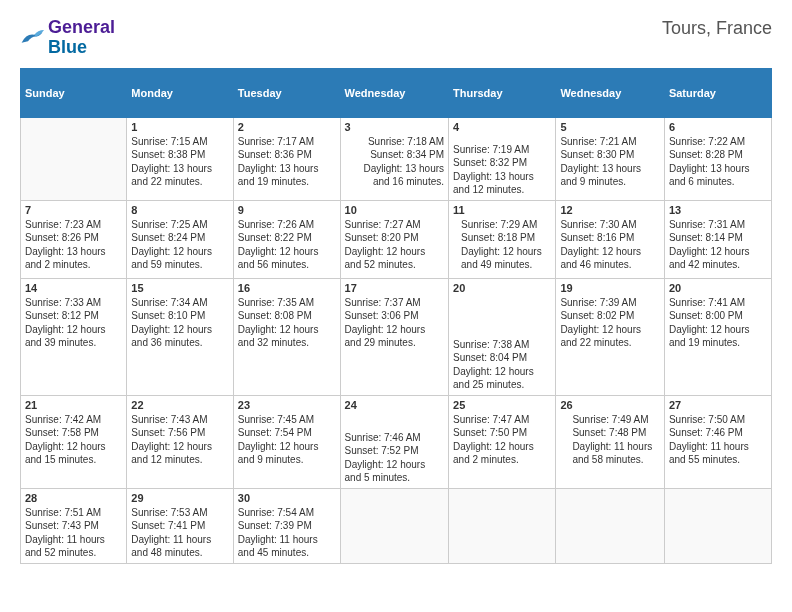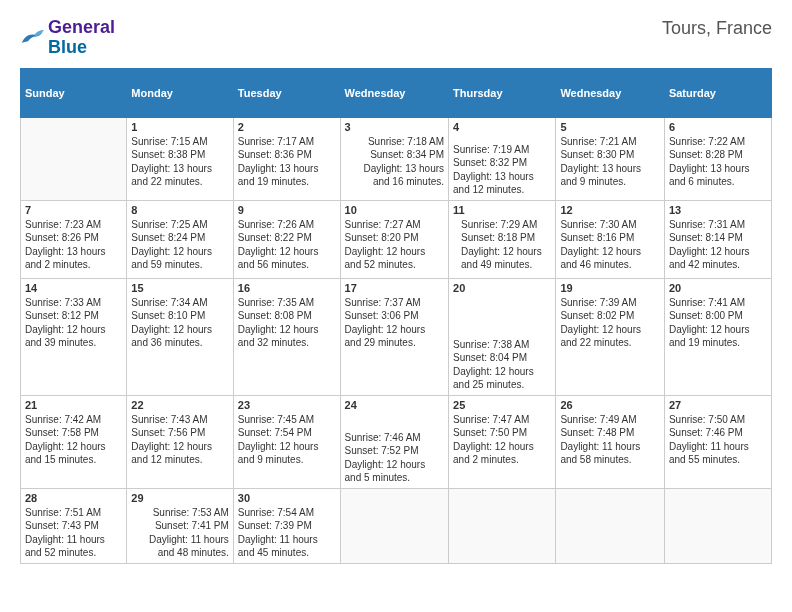--- a/index.html
+++ b/index.html
@@ -307,21 +307,21 @@
           </td>
           <td>
             <span class="day-number">25</span>
             <div class="day-info" style="white-space: pre-line;">Sunrise: 7:47 AM
 Sunset: 7:50 PM
 Daylight: 12 hours
 and 2 minutes.</div>
           </td>
           <td>
             <span class="day-number">26</span>
-            <div class="day-info" style="white-space: pre-line;">Sunrise: 7:49 AM
+            <div class="day-info" style="white-space: pre-line; margin-left: 12px;">Sunrise: 7:49 AM
 Sunset: 7:48 PM
 Daylight: 11 hours
 and 58 minutes.</div>
           </td>
           <td>
             <span class="day-number">27</span>
             <div class="day-info" style="white-space: pre-line;">Sunrise: 7:50 AM
 Sunset: 7:46 PM
 Daylight: 11 hours
 and 55 minutes.</div>
@@ -330,21 +330,21 @@
         <tr class="last-row">
           <td>
             <span class="day-number">28</span>
             <div class="day-info" style="white-space: pre-line;">Sunrise: 7:51 AM
 Sunset: 7:43 PM
 Daylight: 11 hours
 and 52 minutes.</div>
           </td>
           <td>
             <span class="day-number">29</span>
-            <div class="day-info" style="white-space: pre-line; text-align: right;">Sunrise: 7:53 AM
+            <div class="day-info" style="white-space: pre-line;">Sunrise: 7:53 AM
 Sunset: 7:41 PM
 Daylight: 11 hours
 and 48 minutes.</div>
           </td>
           <td>
             <span class="day-number">30</span>
             <div class="day-info" style="white-space: pre-line;">Sunrise: 7:54 AM
 Sunset: 7:39 PM
 Daylight: 11 hours
 and 45 minutes.</div>

